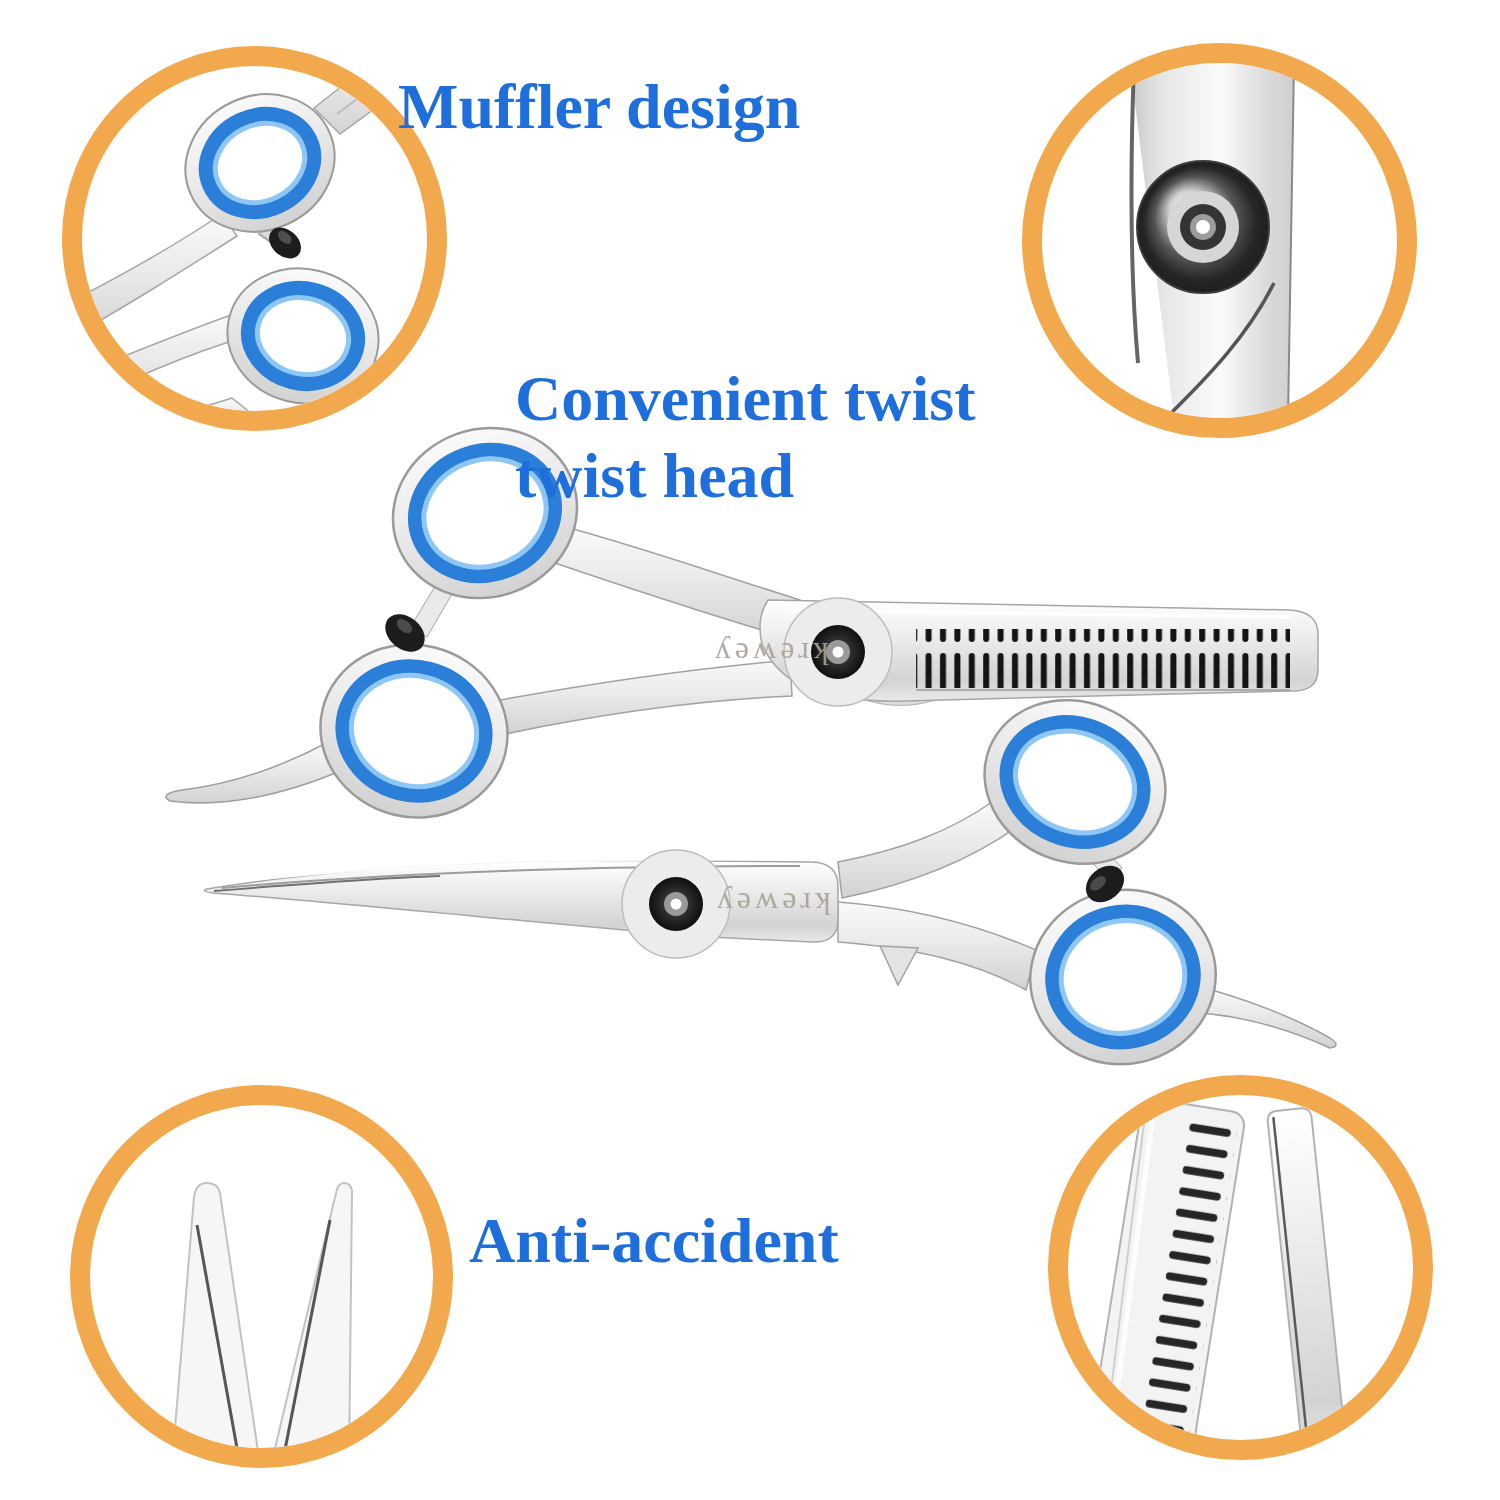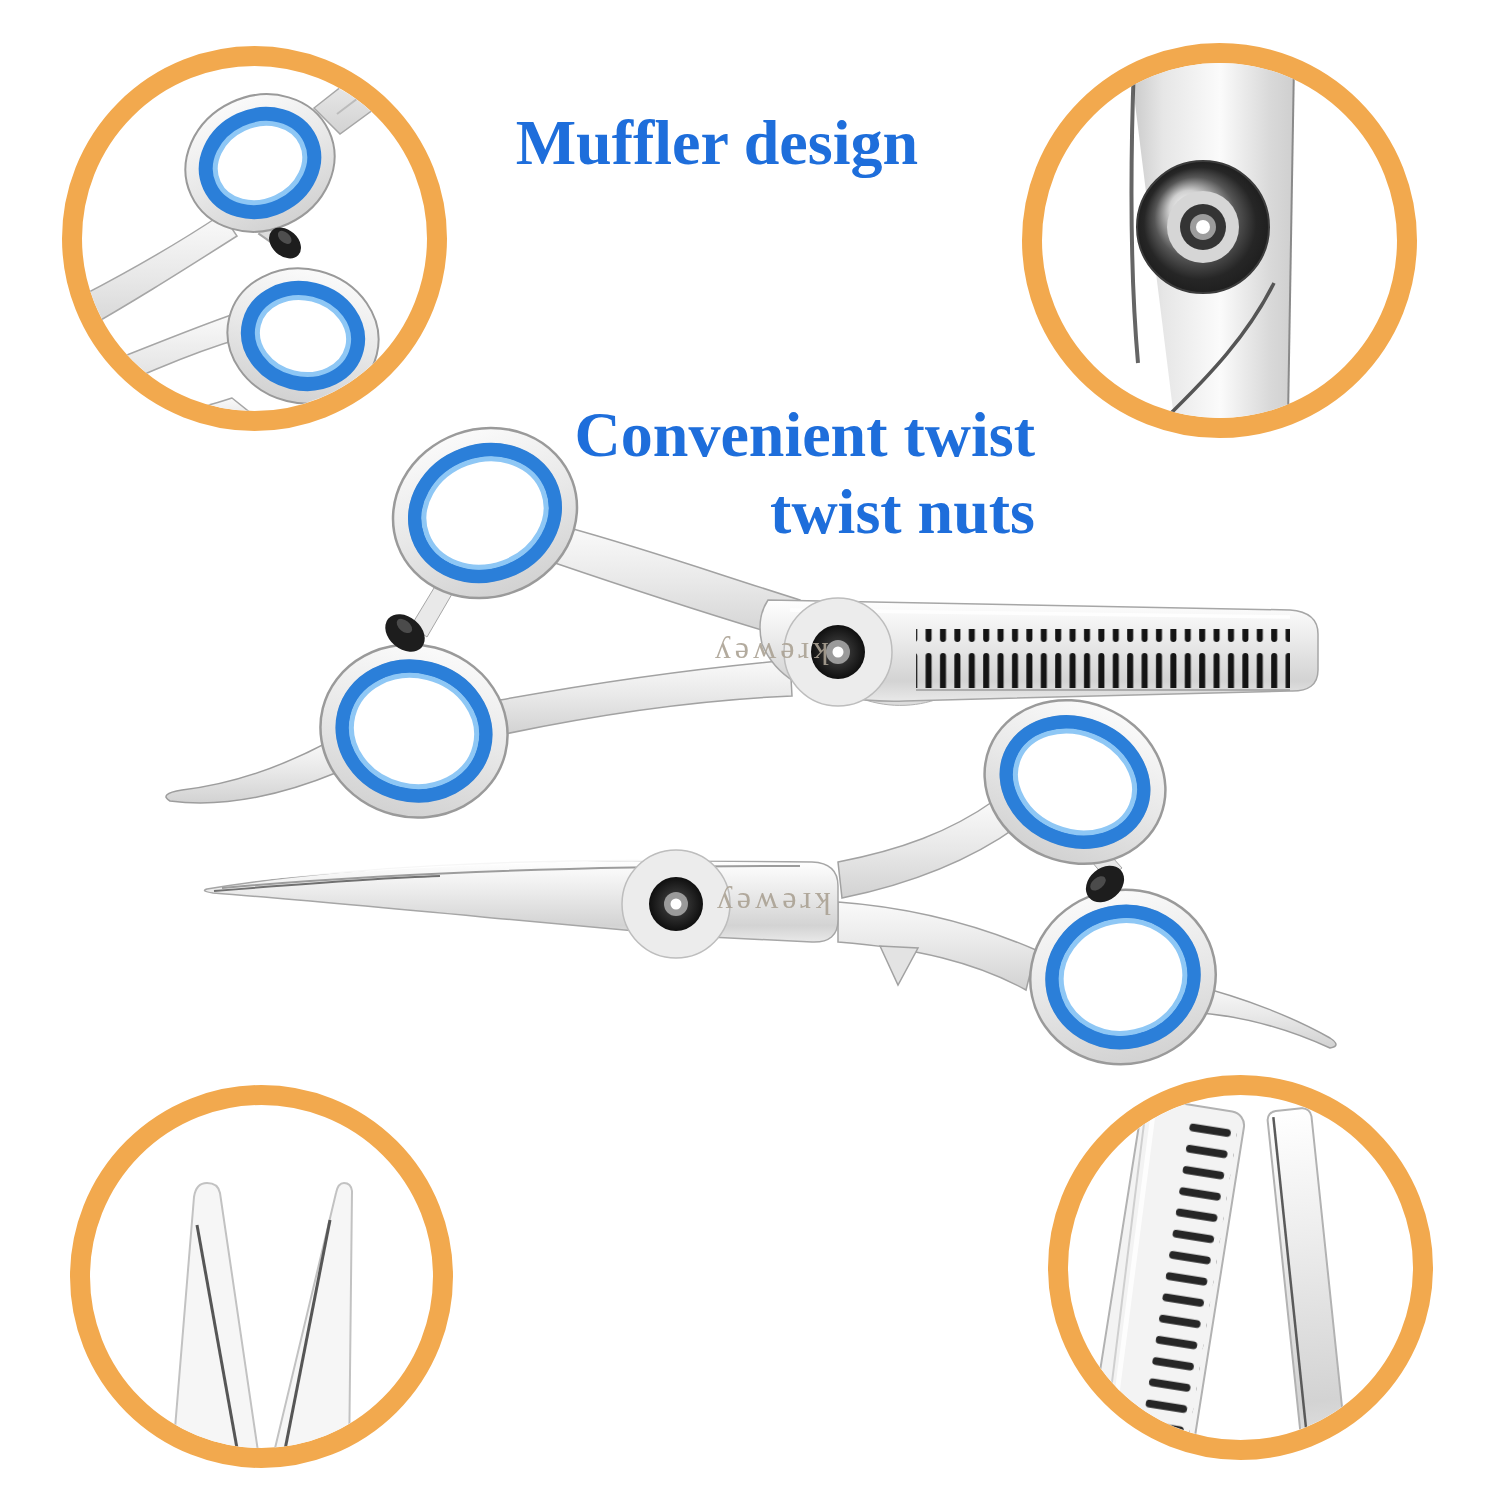--- a/index.html
+++ b/index.html
@@ -2,21 +2,21 @@
 <html style="--accent-orange: #F2A94E; --label-blue: #1E6EDB; --ring-blue: #2B7FD9; --ring-blue-light: #8EC7F5; --bumper-black: #1D1D1D;"><head>
 <meta charset="utf-8">
 <style>
   html,body{margin:0;padding:0;background:#fff;}
   .stage{position:relative;width:1500px;height:1500px;background:#fff;overflow:hidden;
          font-family:"Liberation Serif",serif;}
   .callout{position:absolute;border-radius:50%;border:20px solid var(--accent-orange,#F2A94E);
            background:#fff;overflow:hidden;box-sizing:border-box;}
   .callout svg{display:block;width:100%;height:100%;}
   .feature-label{position:absolute;font-weight:700;color:var(--label-blue,#1E6EDB);
-                 text-align:right;font-size:64px;line-height:77px;margin-top:36px;}
+                 text-align:left;font-size:64px;line-height:77px;}
   #scene{position:absolute;left:0;top:0;width:1500px;height:1500px;}
   #c1{left:62px;top:46px;width:385px;height:385px;}
   #c2{left:1022px;top:43px;width:395px;height:395px;}
   #c3{left:70px;top:1085px;width:383px;height:383px;}
   #c4{left:1048px;top:1075px;width:385px;height:385px;}
   #label-muffler{left:398px;top:68px;width:520px;}
   #label-twist{left:515px;top:360px;width:520px;}
   #label-round{left:469px;top:1202px;width:520px;}
 </style>
 </head>
@@ -200,18 +200,19 @@
         <path d="M 222,20 L 222,372" stroke="#5a5a5a" stroke-width="2.5"></path>
       </g>
     </svg>
   </div>
 
   <div class="feature-label" id="label-muffler">
     <div>Muffler design</div>
   </div>
   <div class="feature-label" id="label-twist">
     <div>Convenient twist</div>
-    <div>twist nuts</div>
+    <div>twist head</div>
   </div>
   <div class="feature-label" id="label-round">
+    <div>Anti-accident</div>
   </div>
 
 </div>
 
 </body></html>

